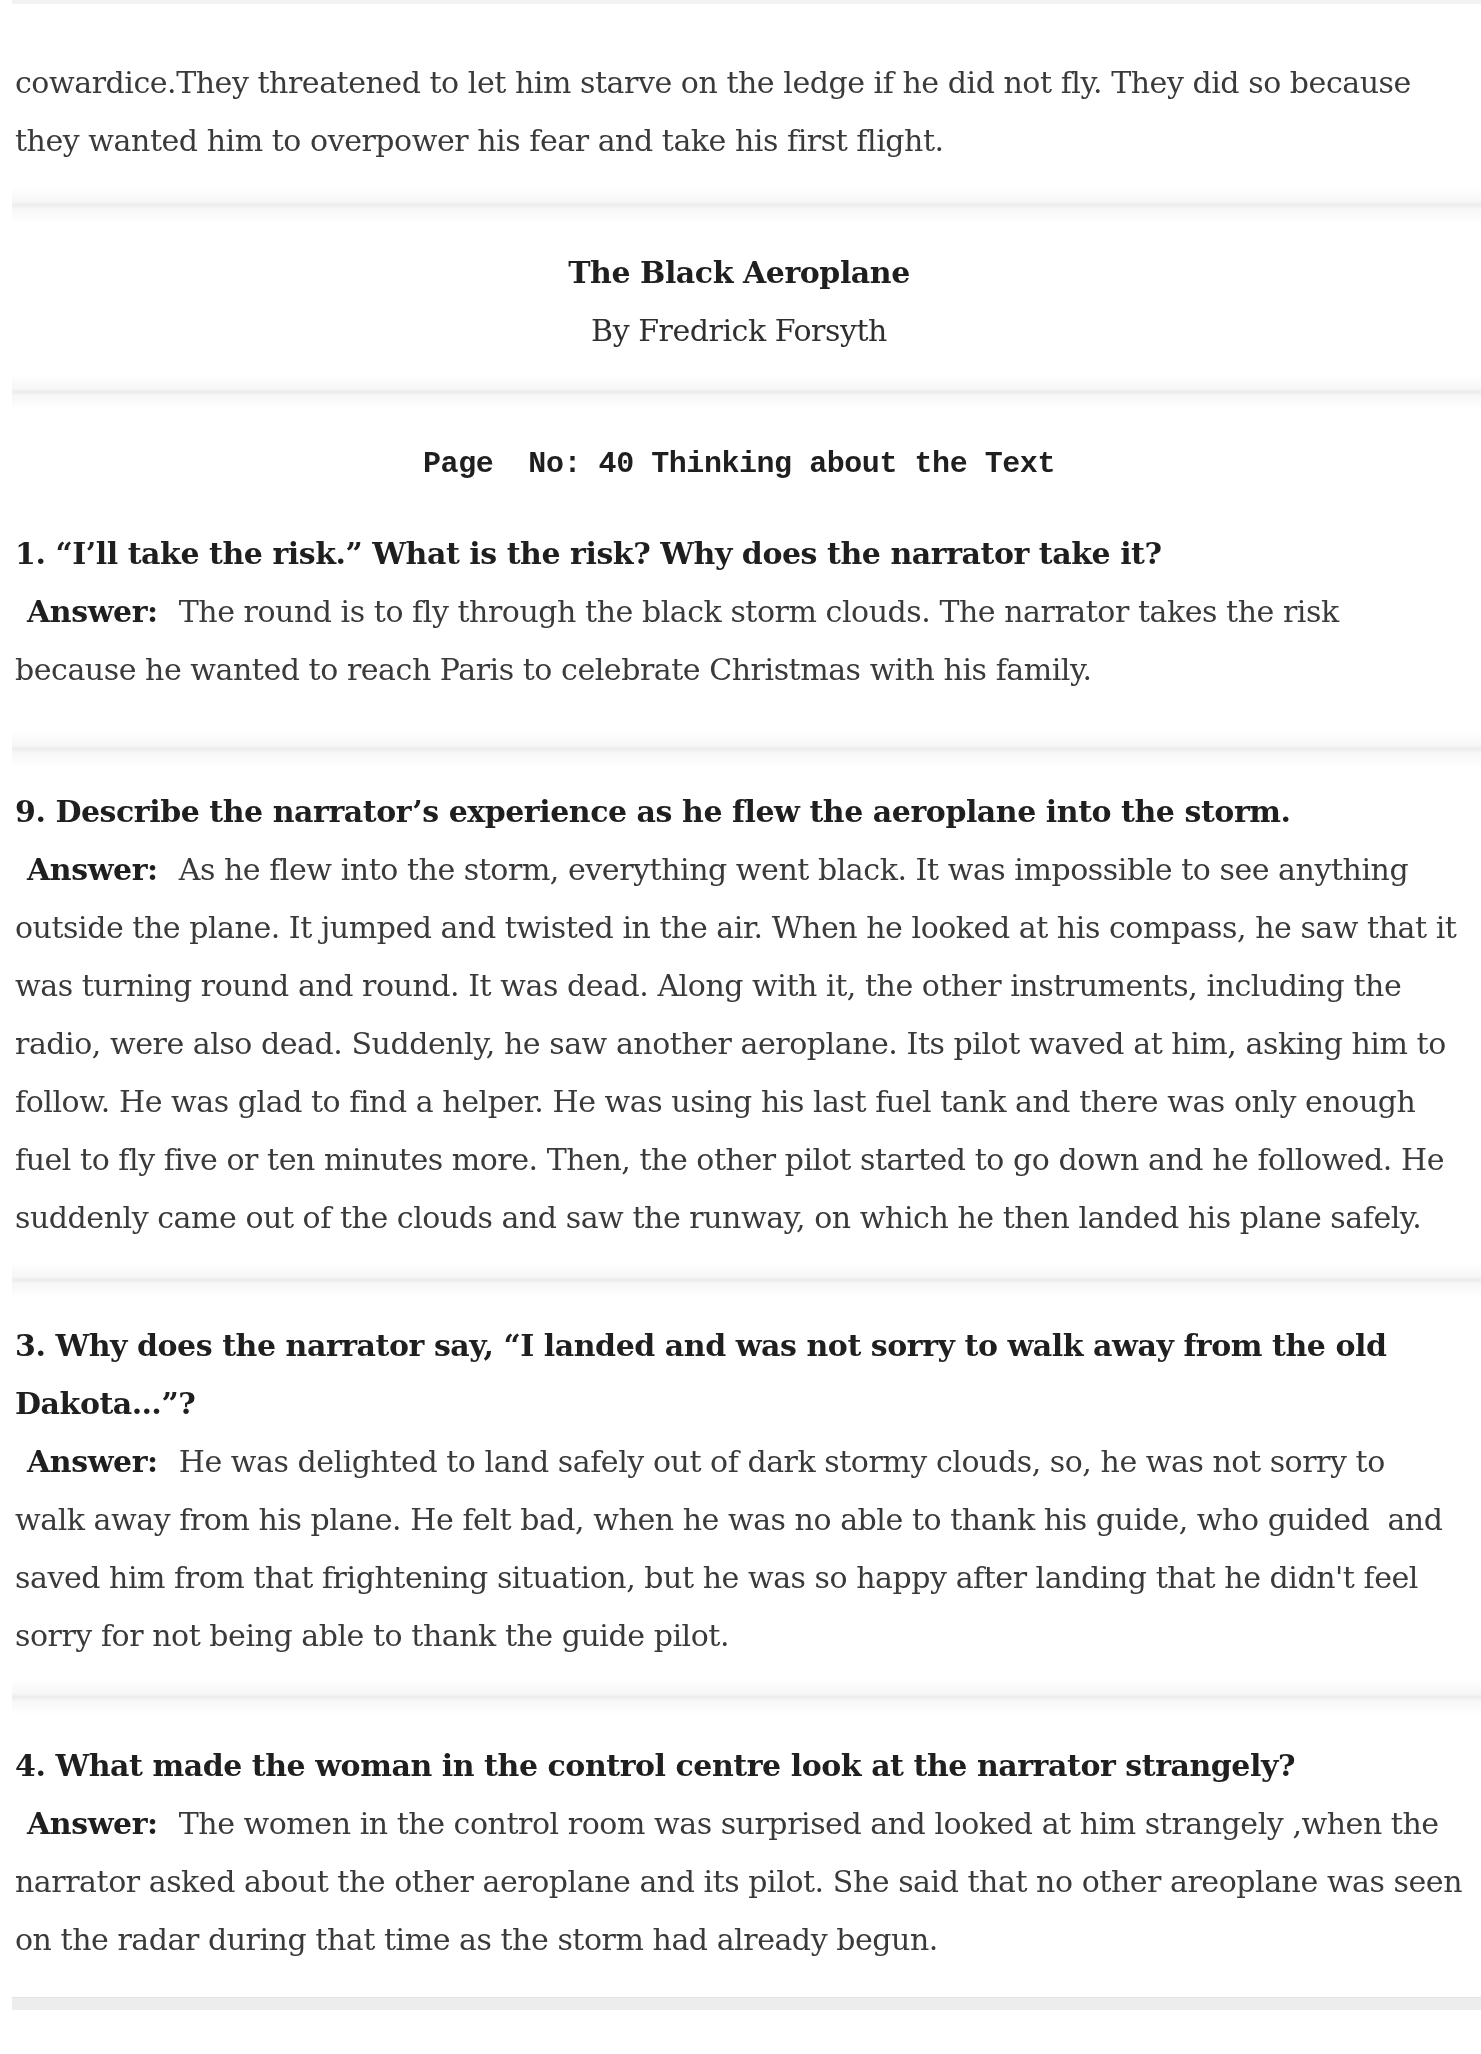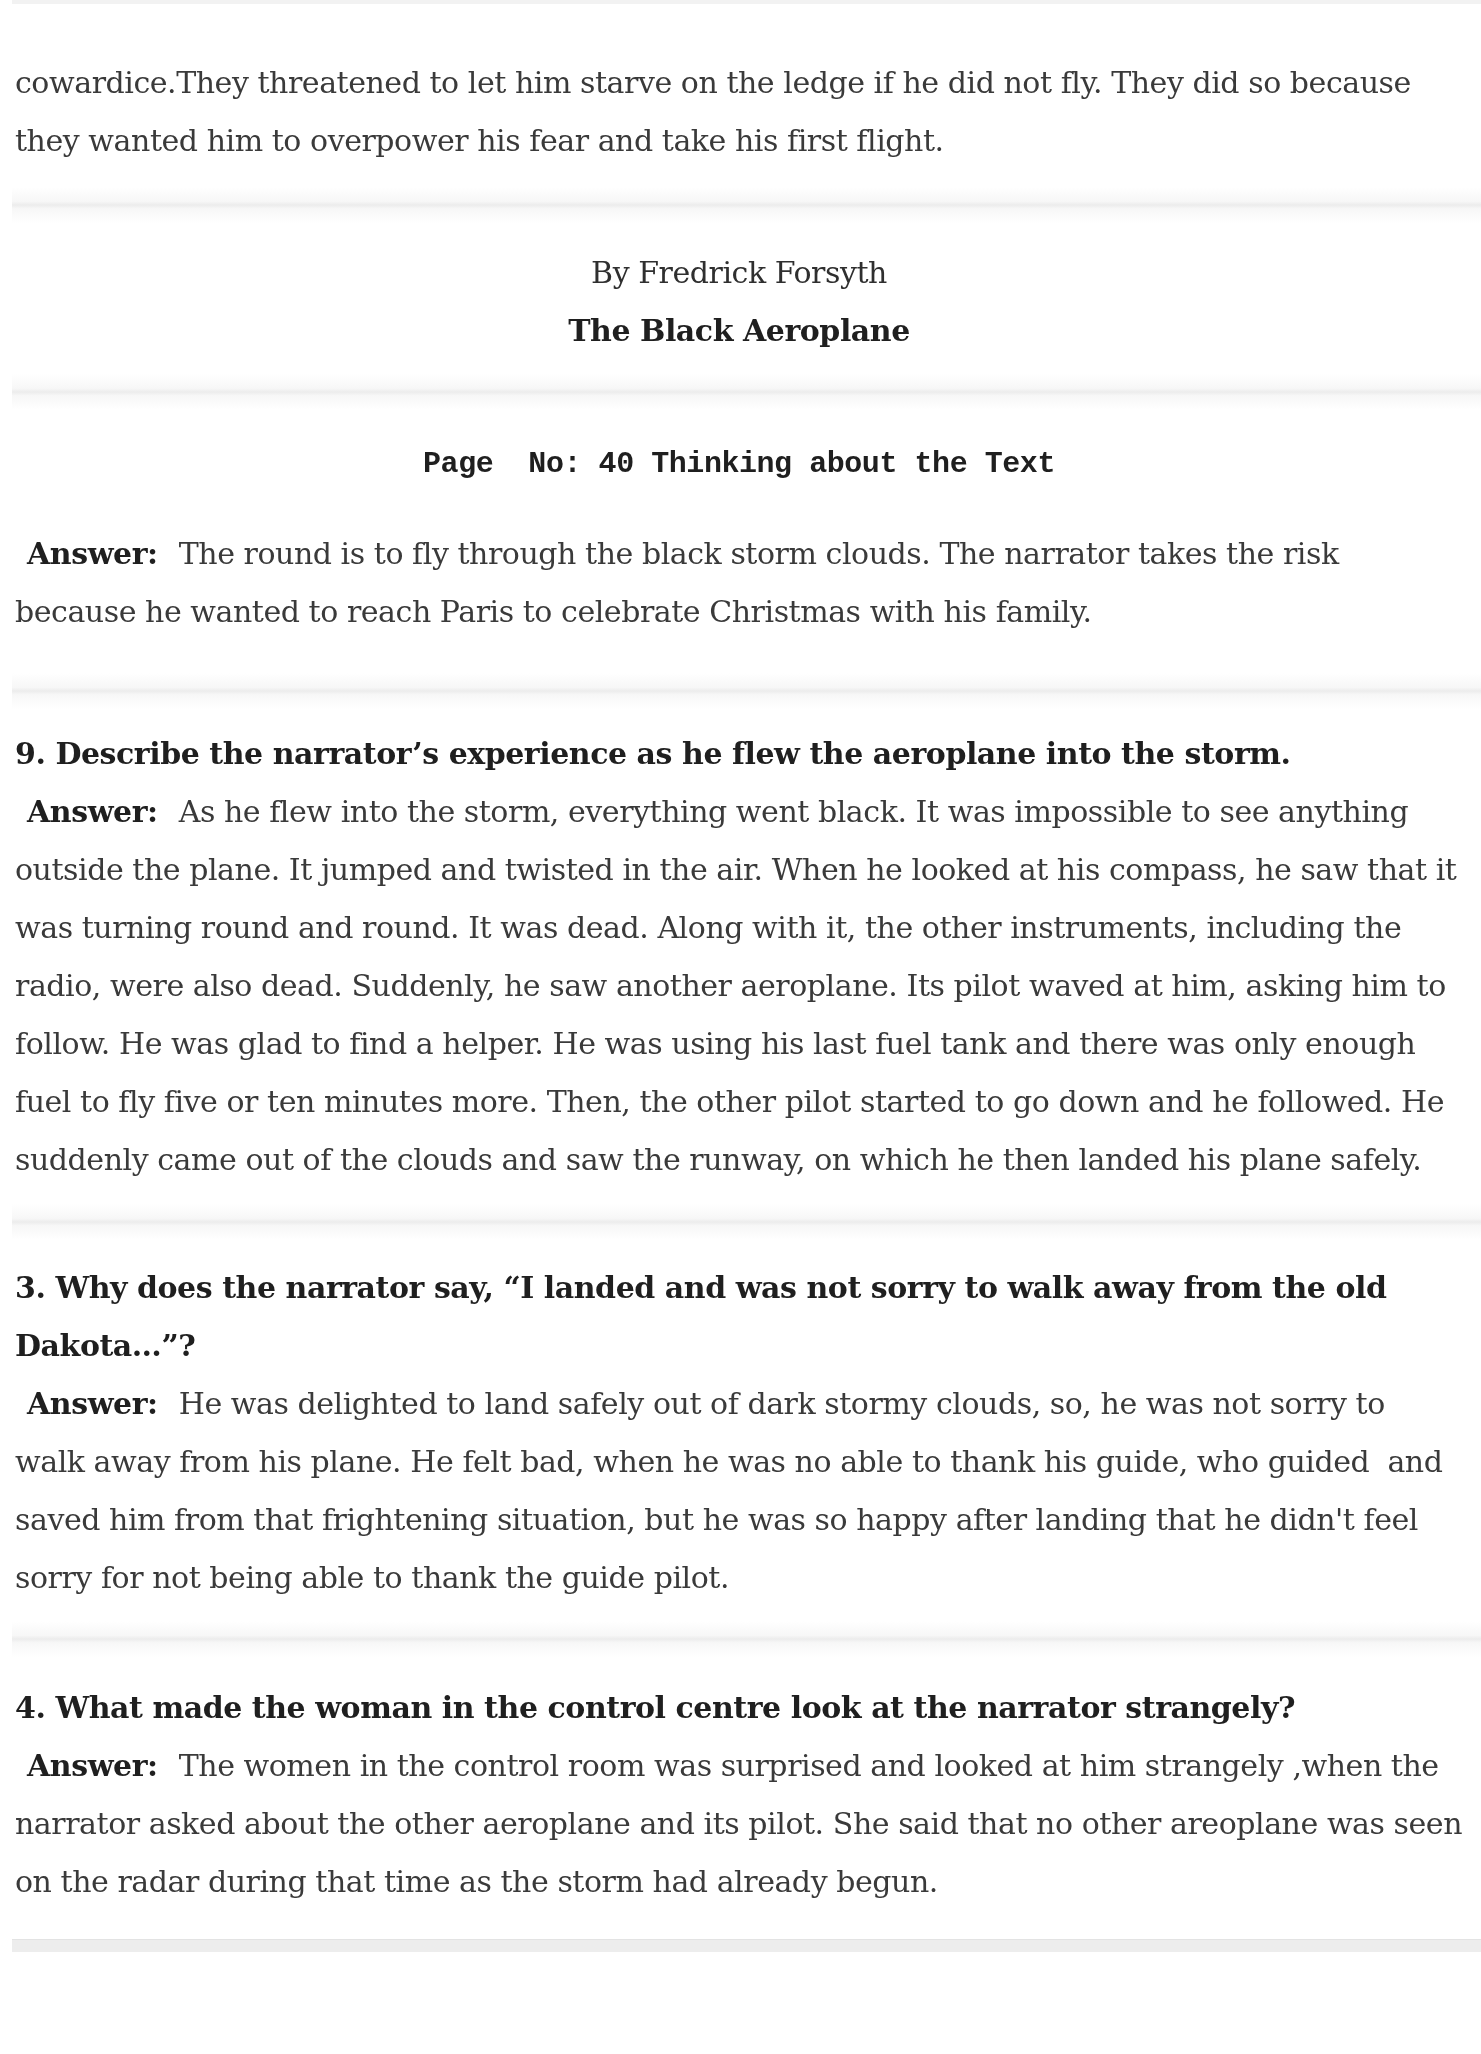--- a/index.html
+++ b/index.html
@@ -42,28 +42,29 @@
 
 <div class="top-strip"></div>
 
 <section class="sec-intro">
   <p class="p">cowardice.They threatened to let him starve on the ledge if he did not fly. They did so because they wanted him to overpower his fear and take his first flight.</p>
 </section>
 
 <div class="sep"></div>
 
 <section class="sec-title">
+  <p class="p center bold">The Black Aeroplane</p>
   <p class="p center author">By Fredrick Forsyth</p>
-  <p class="p center bold">The Black Aeroplane</p>
 </section>
 
 <div class="sep"></div>
 
 <section class="sec-q1">
   <p class="p center bold pageno">Page  No: 40 Thinking about the Text</p>
+  <p class="p bold">1. “I’ll take the risk.” What is the risk? Why does the narrator take it?</p>
   <p class="p"><span class="bold">Answer:</span><span> The round is to fly through the black storm clouds. The narrator takes the risk because he wanted to reach Paris to celebrate Christmas with his family.</span></p>
 </section>
 
 <div class="sep"></div>
 
 <section class="sec-q2">
   <p class="p bold">9. Describe the narrator’s experience as he flew the aeroplane into the storm.</p>
   <p class="p"><span class="bold">Answer:</span><span> As he flew into the storm, everything went black. It was impossible to see anything outside the plane. It jumped and twisted in the air. When he looked at his compass, he saw that it was turning round and round. It was dead. Along with it, the other instruments, including the radio, were also dead. Suddenly, he saw another aeroplane. Its pilot waved at him, asking him to follow. He was glad to find a helper. He was using his last fuel tank and there was only enough fuel to fly five or ten minutes more. Then, the other pilot started to go down and he followed. He suddenly came out of the clouds and saw the runway, on which he then landed his plane safely.</span></p>
 </section>
 

